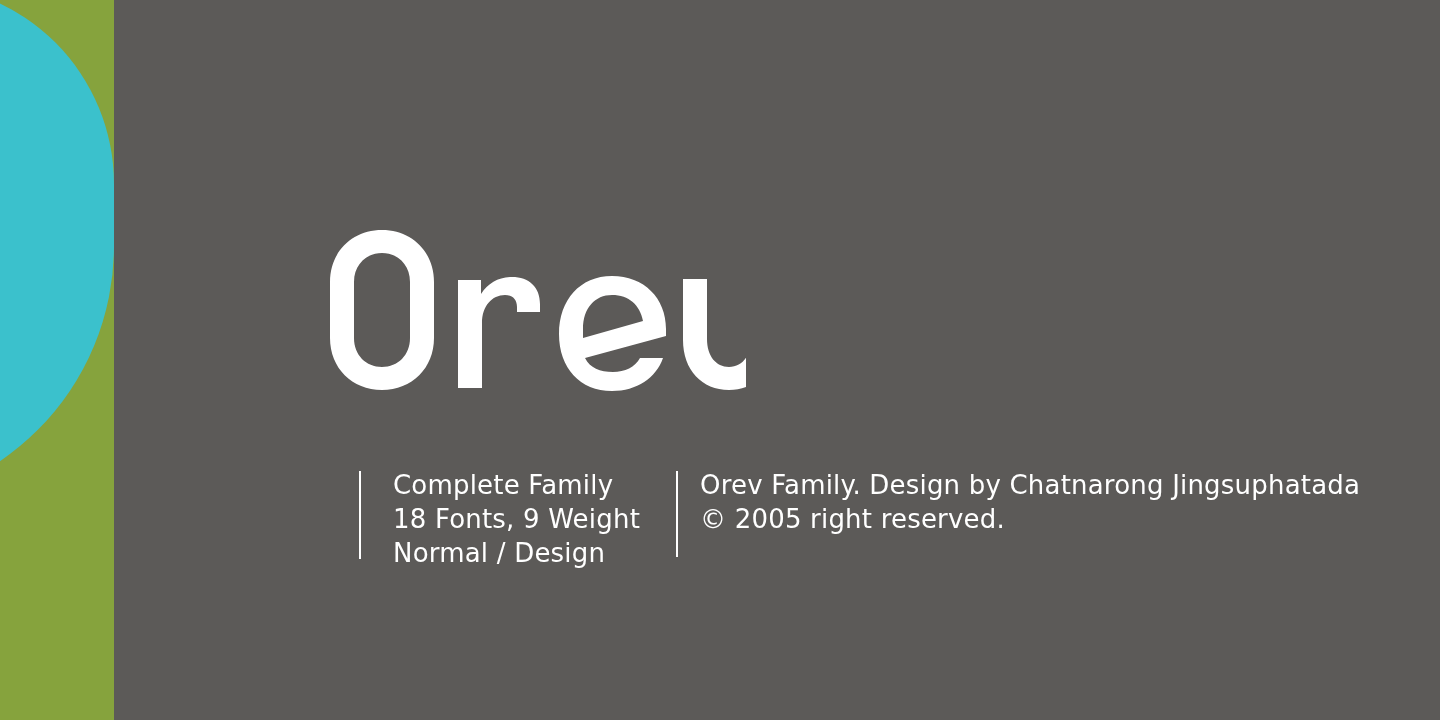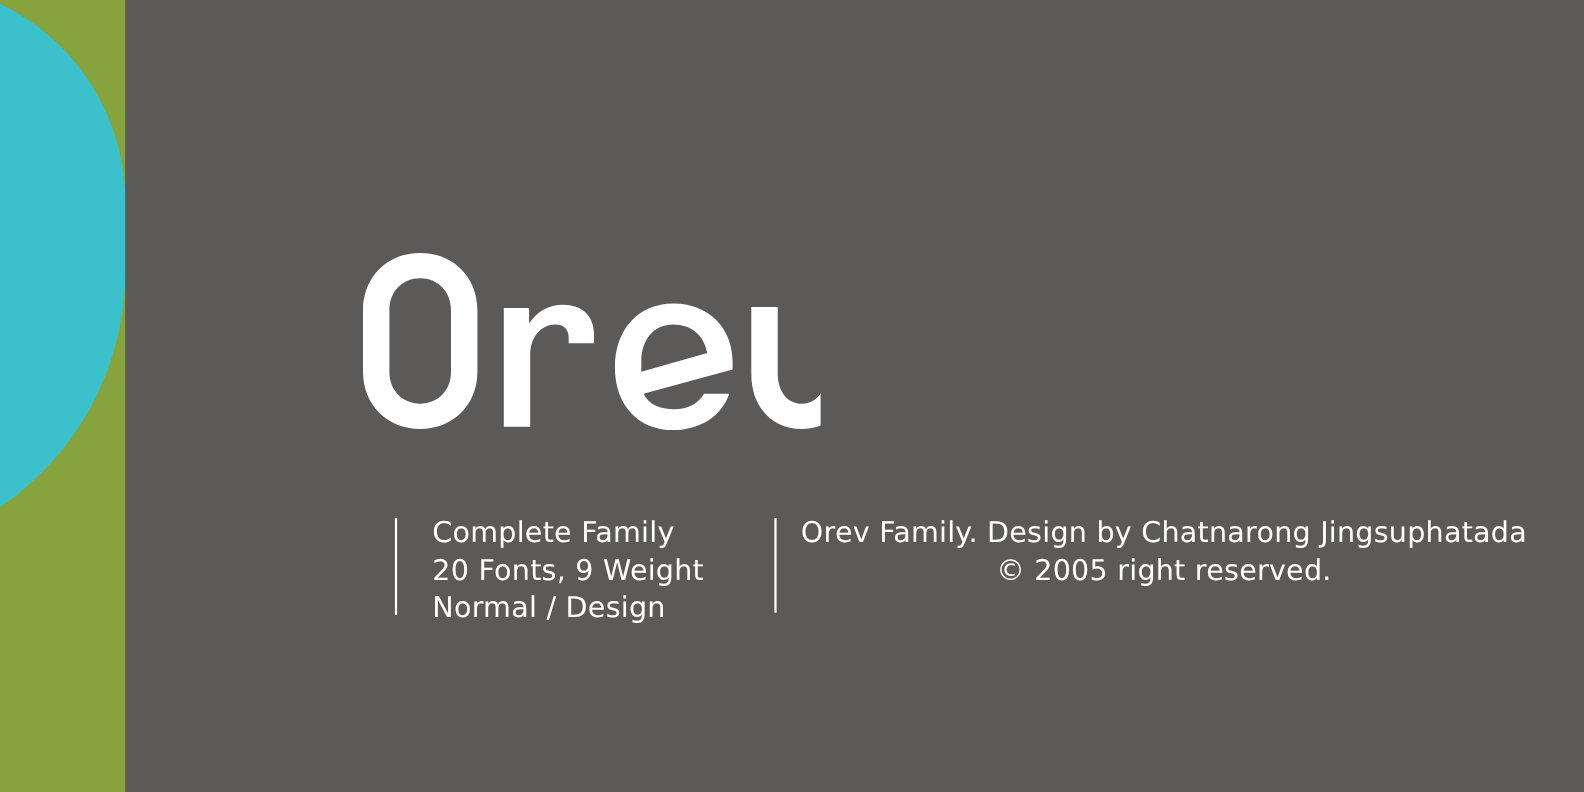--- a/index.html
+++ b/index.html
@@ -81,24 +81,23 @@
 
   #block-left {
     left: 329px;
     top: 471px;
     height: 88px;
     margin-left: 30px;
   }
   #block-left .info-lines { padding-left: 32px; margin-top: -3px; }
 
   #block-right {
-    left: 704px;
+    left: 676px;
     top: 471px;
     height: 86px;
-    text-align: center;
   }
   #block-right .info-lines { padding-left: 22px; margin-top: -3px; }
 </style>
 </head>
 <body>
 
 <div id="poster">
 
   <div class="band">
     <div class="band-green"></div>
@@ -168,21 +167,21 @@
           C 449 162 430 182 403 182
           C 376 182 357 162 357 132 Z"></path>
       </g>
     </svg>
   </div>
 
   <div class="info-block" id="block-left">
     <div class="rule"></div>
     <div class="info-lines">
       <div class="info-line">Complete Family</div>
-      <div class="info-line">20 Fonts, 9 Weight</div>
+      <div class="info-line">18 Fonts, 9 Weight</div>
       <div class="info-line">Normal / Design</div>
     </div>
   </div>
 
   <div class="info-block" id="block-right">
     <div class="rule"></div>
     <div class="info-lines">
       <div class="info-line">Orev Family. Design by Chatnarong Jingsuphatada</div>
       <div class="info-line">© 2005 right reserved.</div>
     </div>

